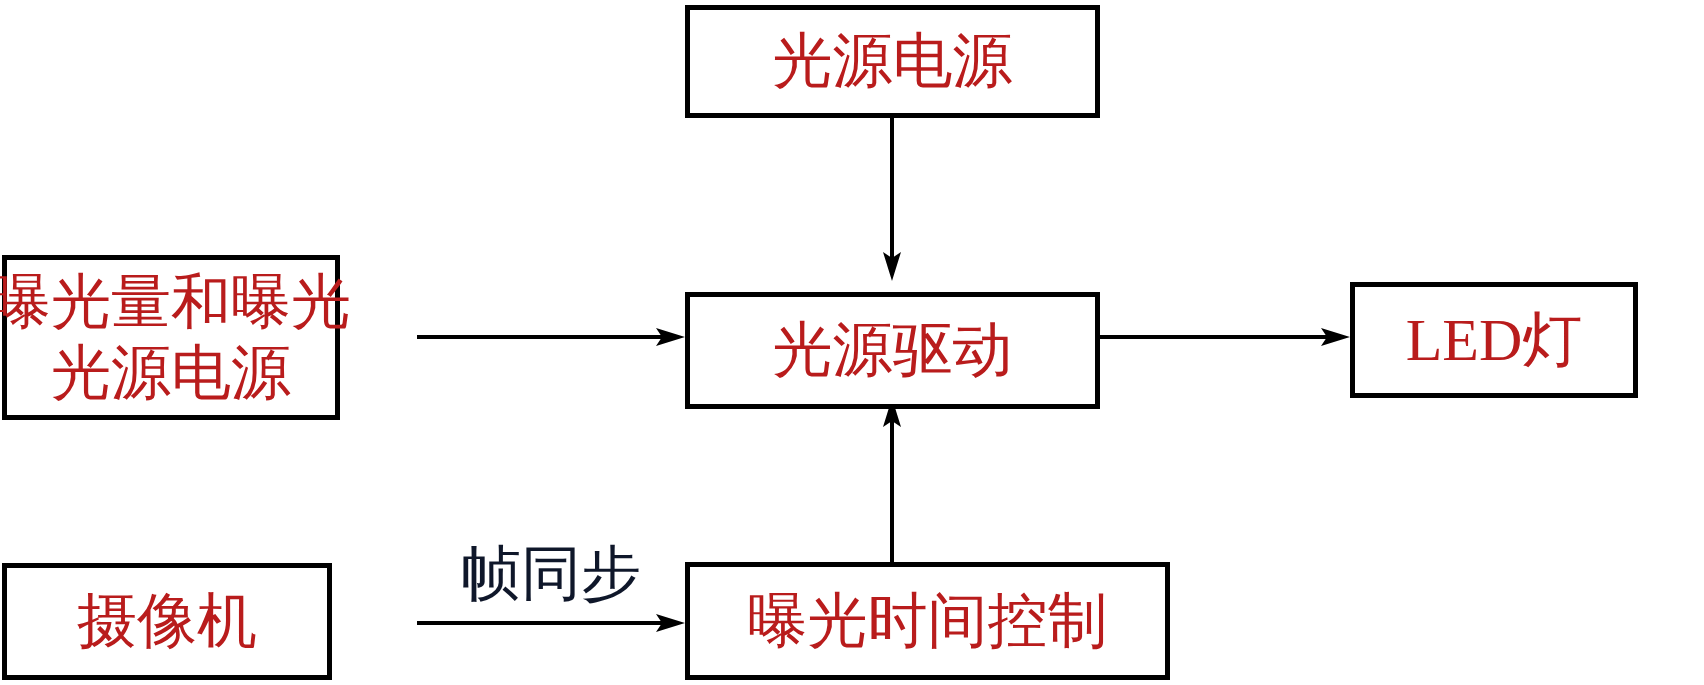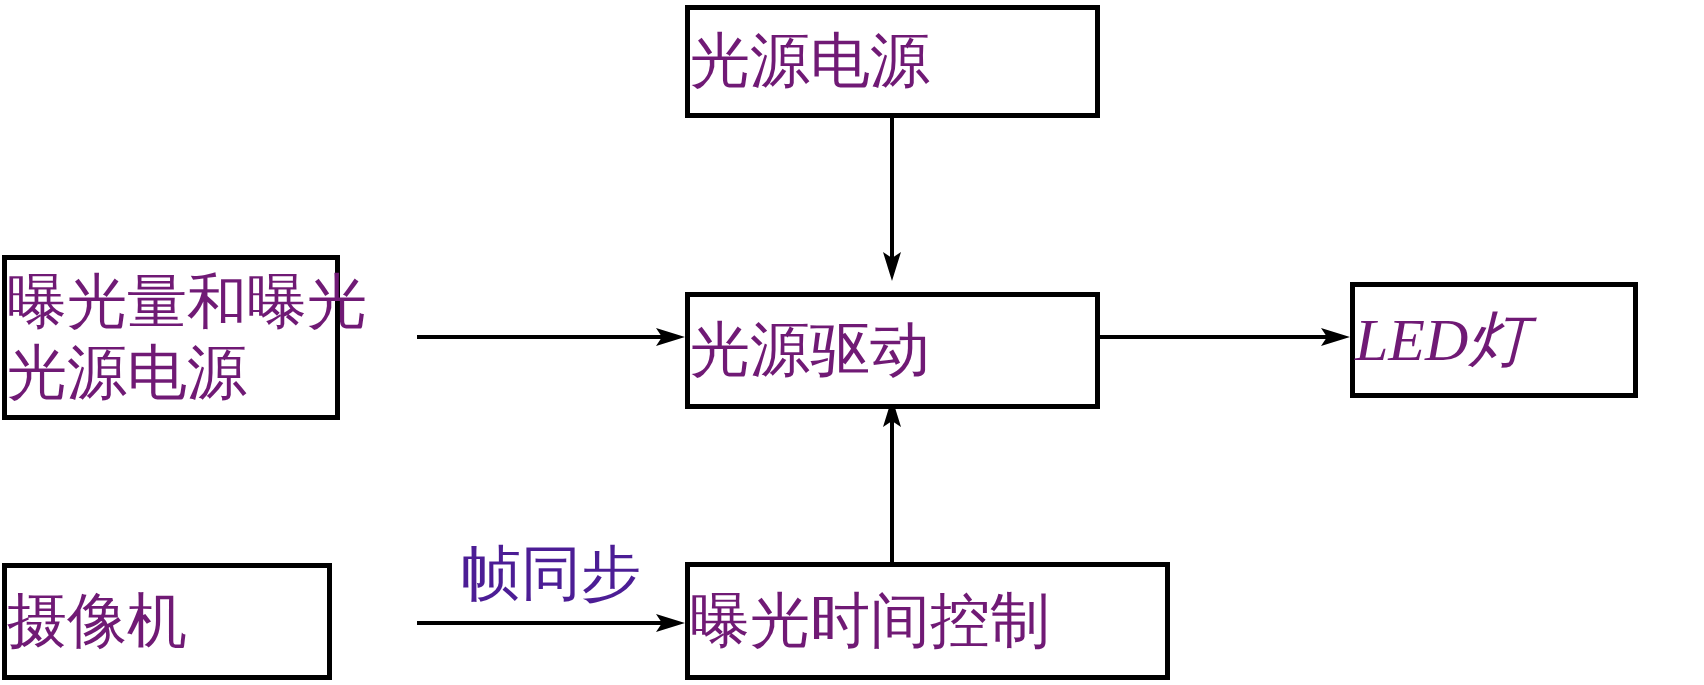--- a/index.html
+++ b/index.html
@@ -15,43 +15,43 @@
     font-family: "Liberation Serif", "DejaVu Serif", serif;
     overflow: hidden;
   }
   .node {
     position: absolute;
     box-sizing: border-box;
     border: 5px solid #000000;
     background: #ffffff;
     display: flex;
     flex-direction: column;
-    align-items: flex-start;
+    align-items: center;
     justify-content: center;
     text-align: center;
-    color: #701a75;
+    color: #b91c1c;
     font-size: 60px;
     line-height: 1.18;
     white-space: nowrap;
   }
   #node-power-supply        { left: 685px;  top: 5px;   width: 415px; height: 113px; }
   #node-exposure-amount     { left: 2px;    top: 255px; width: 338px; height: 165px; }
   #node-driver              { left: 685px;  top: 292px; width: 415px; height: 117px; }
-  #node-led                 { left: 1350px; top: 282px; width: 288px; height: 116px; font-style: italic; }
+  #node-led                 { left: 1350px; top: 282px; width: 288px; height: 116px; }
   #node-camera              { left: 2px;    top: 563px; width: 330px; height: 117px; }
   #node-exposure-time       { left: 685px;  top: 562px; width: 485px; height: 118px; }
   #edge-label-frame-sync {
     position: absolute;
     left: 430px;
     top: 544px;
     width: 242px;
     text-align: center;
     font-size: 60px;
     line-height: 1;
-    color: #4c1d95;
+    color: #0f172a;
     white-space: nowrap;
   }
   #arrow-layer {
     position: absolute;
     left: 0;
     top: 0;
     width: 1704px;
     height: 685px;
   }
   .edge-line {

